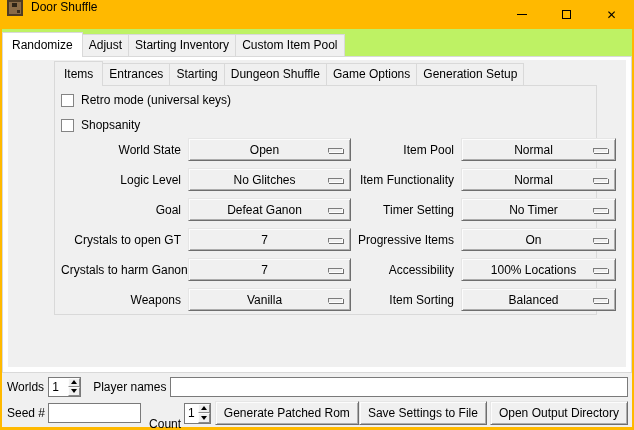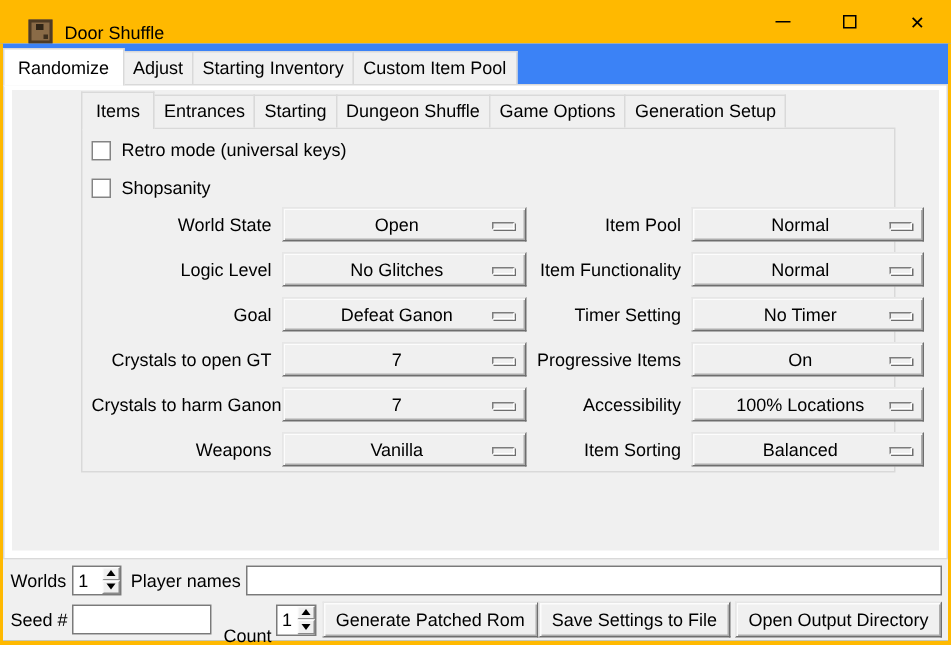--- a/index.html
+++ b/index.html
@@ -5,21 +5,21 @@
   * { margin:0; padding:0; box-sizing:border-box; }
   html,body { background:#808080; }
   body { font-family:"Liberation Sans","DejaVu Sans",sans-serif; }
 
   .window{
     position:relative; width:634px; height:430px; background:#f0f0f0;
     font-size:12px; color:#000; overflow:hidden;
   }
   
   .titlebar{
-    height:29px; background:#ffb900; display:flex; align-items:flex-end;padding-left:12px;
+    height:29px; background:#ffb900; display:flex; align-items:flex-start;
   }
   .app-icon{
     width:16px; height:16px; margin-left:7px; background:#8a6b47;
     border:2px solid #4e3b24; position:relative;
   }
   .app-icon::before{
     content:""; position:absolute; left:3px; top:1px; width:5px; height:4px; background:#2f2416;
   }
   .app-icon::after{
     content:""; position:absolute; right:1px; bottom:1px; width:3px; height:3px; background:#3e2f1d;
@@ -31,21 +31,21 @@
     cursor:default;
   }
   .glyph-min{ width:10px; height:1px; background:#000; }
   .glyph-max{ width:9px; height:9px; border:1px solid #000; }
   .glyph-close{ font-size:12px; line-height:1; }
 
   
   .body{
     position:absolute; top:29px; left:0; right:0; bottom:0;
     border-left:2px solid #ffb900; border-right:2px solid #ffb900; border-bottom:3px solid #ffb900;
-    background:#3b82f6;
+    background:#bef264;
   }
 
   
   .tabs{ display:flex; align-items:flex-end; position:relative; z-index:2; }
   .tab{
     border:1px solid #d9d9d9; border-bottom:none; background:#f0f0f0;
     padding:3px 6px 4px 6px; margin-right:-1px; white-space:nowrap; cursor:default;
   }
   .tab.active{
     background:#fff; padding:5px 9px 5px 9px; margin-bottom:-1px; position:relative; z-index:3;
@@ -124,21 +124,21 @@
   }
   .tri-up{ width:0; height:0; border-left:3px solid transparent; border-right:3px solid transparent; border-bottom:4px solid #000; }
   .tri-down{ width:0; height:0; border-left:3px solid transparent; border-right:3px solid transparent; border-top:4px solid #000; }
   .btn{
     height:24px; display:flex; align-items:center; justify-content:center;
     background:#f0f0f0; padding:0 8px; white-space:nowrap; cursor:default;
     border:1px solid; border-color:#e6e6e6 #6e6e6e #6e6e6e #e6e6e6;
     box-shadow: inset 1px 1px 0 #fcfcfc, inset -1px -1px 0 #adadad;
   }
   .flex-spacer{ flex:1; }
-  .ml3{ margin-left:3px; } .ml4{ margin-left:4px; } .ml6{ margin-left:6px;text-align:center; } .ml8{ margin-left:8px;margin-top:22px; }
+  .ml3{ margin-left:3px; } .ml4{ margin-left:4px; } .ml6{ margin-left:12px;text-align:center; } .ml8{ margin-left:8px;margin-top:22px; }
 </style>
 </head>
 <body>
 
 <div class="window">
 
   <div class="titlebar">
     <div class="app-icon"></div>
     <div class="title-text">Door Shuffle</div>
     <div class="titlebar-spacer"></div>

